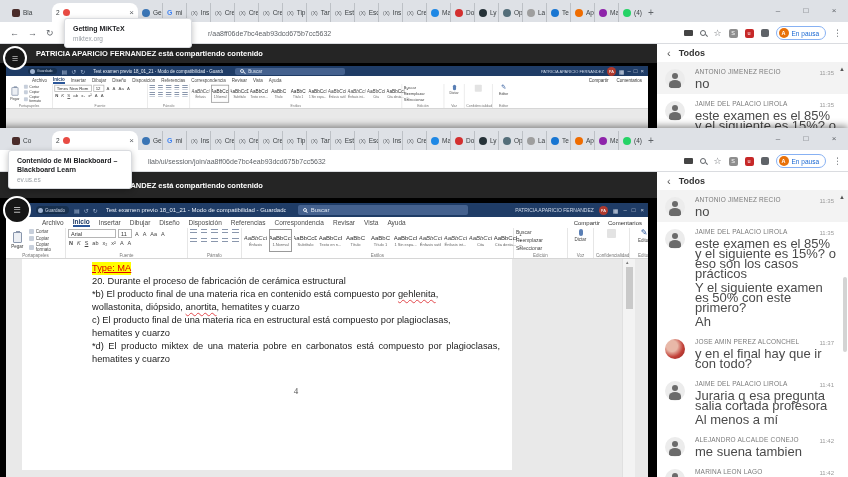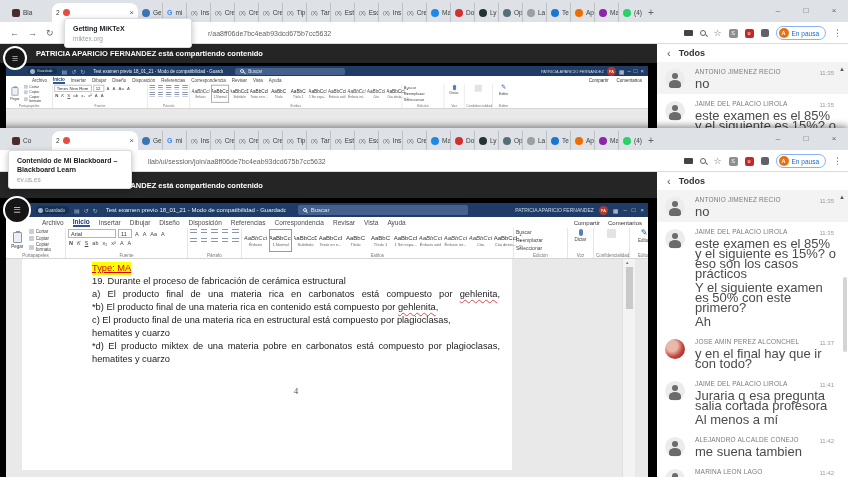--- a/index.html
+++ b/index.html
@@ -864,23 +864,23 @@
                   <span class="penic" data-name="editor-pen-icon">✎</span>
                   <span class="edtxt" data-name="editor-button">Editor</span>
                 </div>
                 <div class="glabel" data-name="editor-group-label">Editor</div>
               </div>
             </div>
           </div>
           <div class="wdoc" data-name="word-document-area" style="top: 56px;">
             <div class="page" data-name="document-page" style="height: 211px;">
               <div class="docline"><span class="typelabel" data-name="question-type-label">Type: MA</span></div>
-              <div class="docline" data-name="document-line-0"><span data-name="text-segment">19.    Durante el proceso de fabricación de cerámica estructural</span></div>
-              <div class="docline justify" data-name="document-line-1"><span data-name="text-segment">a) El producto final de una materia rica en carbonatos está compuesto por </span><span class="sp" data-name="misspelled-word">gehlenita</span><span data-name="text-segment">,</span></div>
+              <div class="docline" data-name="document-line-0"><span data-name="text-segment">20.    Durante el proceso de fabricación de cerámica estructural</span></div>
               <div class="docline" data-name="document-line-3"><span data-name="text-segment">*b) El producto final de una materia rica en contenido está compuesto por </span><span class="sp" data-name="misspelled-word">gehlenita</span><span data-name="text-segment">,</span></div>
+              <div class="docline" data-name="document-line-4"><span data-name="text-segment">wollastonita, diópsido, </span><span class="sp" data-name="misspelled-word">anortita</span><span data-name="text-segment">, hematites y cuarzo</span></div>
               <div class="docline" data-name="document-line-5"><span data-name="text-segment">c) El producto final de una materia rica en estructural está compuesto por plagioclasas,</span></div>
               <div class="docline" data-name="document-line-6"><span data-name="text-segment">hematites y cuarzo</span></div>
               <div class="docline justify" data-name="document-line-7"><span data-name="text-segment">*d) El producto miktex de una materia pobre en carbonatos está compuesto por plagioclasas,</span></div>
               <div class="docline" data-name="document-line-8"><span data-name="text-segment">hematites y cuarzo</span></div>
               <div class="pagenum" data-name="page-number">4</div>
             </div>
             <div class="pagegap" data-name="page-gap" style="top: 211px;"></div>
             <div class="docsb" data-name="document-scrollbar" style="left: 616px;">
               <span class="docsbarrow" data-name="scrollbar-up-icon">▴</span>
               <div class="docsbthumb" data-name="scrollbar-thumb"></div>

